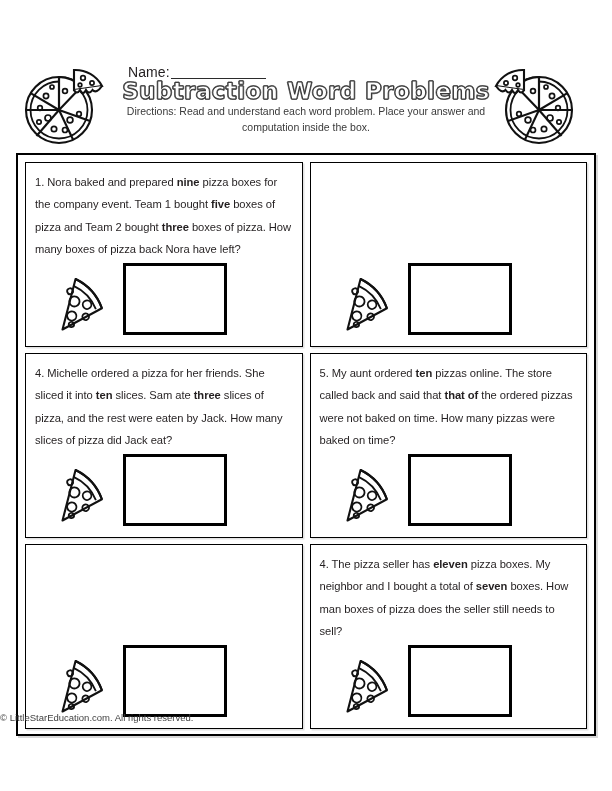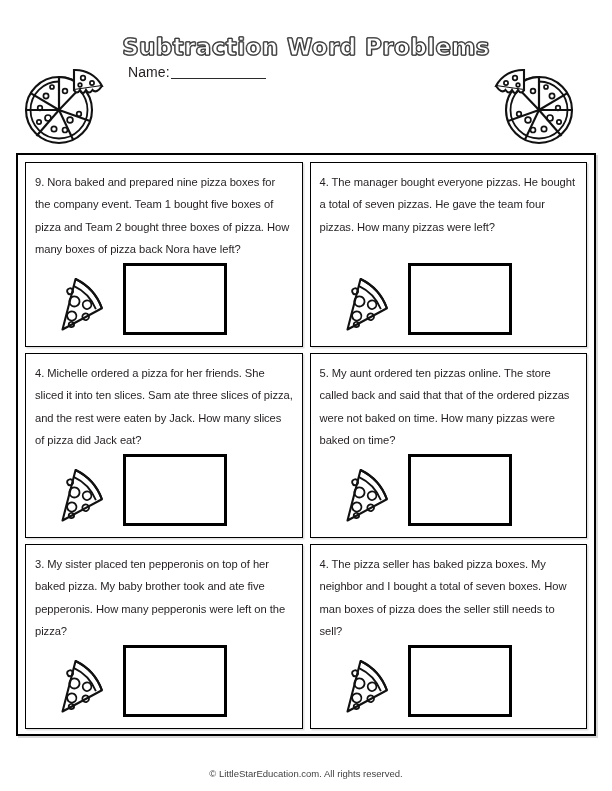--- a/index.html
+++ b/index.html
@@ -39,20 +39,21 @@
     letter-spacing: 0.4px;
     color: #ffffff;
     -webkit-text-stroke: 1.1px #3b3b3b;
     text-shadow:
        1px 0 0 #6f6f6f, -1px 0 0 #6f6f6f,
        0 1px 0 #6f6f6f, 0 -1px 0 #6f6f6f;
     font-family: "DejaVu Sans", sans-serif;
   }
   #title-inner {
     display: inline-block;
+    margin-top: 44px;
   }
 
   .name-date-row {
     position: absolute;
     top: 64px;
     left: 128px;
     width: 360px;
     height: 22px;
   }
   .field {
@@ -127,21 +128,21 @@
   .problem-text {
     position: absolute;
     left: 9px;
     top: 8px;
     right: 8px;
     font-size: 11.2px;
     line-height: 22.3px;
     color: #231f20;
     letter-spacing: -0.05px;
   }
-  .problem-text b { font-weight: normal; }
+  .problem-text b { font-weight: bold; }
 
   .answer-row {
     position: absolute;
     left: 9px;
     bottom: 6px;
     right: 8px;
     height: 80px;
   }
   .slice-holder {
     position: absolute;
@@ -158,23 +159,23 @@
     height: 72px;
     border: 3px solid #000000;
     background: #ffffff;
     box-sizing: border-box;
   }
 
   
   #footer {
     position: absolute;
     left: 0;
-    top: 768px;
+    top: 712px;
     width: 612px;
-    text-align: center;
+    text-align: left;
     font-size: 9.5px;
     color: #3f3f3f;
   }
 
   svg { display: block; overflow: visible; }
 </style>
 </head>
 <body>
 
 <div id="page">
@@ -220,20 +221,21 @@
         </g>
       </svg>
     </div>
 
     <div class="name-date-row">
       <div class="field" id="name-field">
         <span class="field-label">Name:</span><span class="field-line"></span>
       </div>
     </div>
 
+    <div id="directions">Directions: Read and understand each word problem. Place your answer and computation inside the box.</div>
 
     <div class="header-pizza" id="header-pizza-right">
       <svg width="92" height="90" viewBox="0 0 92 90" fill="none" stroke="#111111" stroke-width="2.1">
         <g transform="translate(92,0) scale(-1,1)">
           <circle cx="41" cy="52" r="33"></circle>
           <circle cx="41" cy="52" r="28.5" stroke-width="1.8"></circle>
           <path d="M41 52 L63.5 28.5 A33 33 0 0 0 41 19 Z" fill="#ffffff" stroke="#111111" stroke-width="2.1"></path>
           <line x1="41" y1="52" x2="41" y2="19"></line>
           <line x1="41" y1="52" x2="12.6" y2="35.2"></line>
           <line x1="41" y1="52" x2="8" y2="52"></line>
@@ -258,42 +260,41 @@
             <circle cx="10" cy="21" r="1.8" stroke-width="1.7"></circle>
           </g>
         </g>
       </svg>
     </div>
   </div>
 
   <div id="worksheet-frame">
     <div id="problem-grid">
         <div class="problem-cell">
-          <div class="problem-text"><span>9. Nora baked and prepared </span><b>nine</b><span> pizza boxes for the company event. Team 1 bought </span><b>five</b><span> boxes of pizza and Team 2 bought </span><b>three</b><span> boxes of pizza. How many boxes of pizza back Nora have left?</span></div>
-          <div class="answer-row">
-            <div class="slice-holder">
-  <svg width="66" height="66" viewBox="0 0 66 66" fill="none" stroke="#111111" stroke-width="1.9" stroke-linejoin="round">
-    <g transform="rotate(-18 33 33)">
-      <path d="M12 54 L40 10 A52 52 0 0 1 56 46 Z" fill="#ffffff" stroke="#111111" stroke-width="2.1"></path>
-      <path d="M40 10 A52 52 0 0 1 56 46" fill="none" stroke="#111111" stroke-width="2.1"></path>
-      <path d="M36 16 A44 44 0 0 1 50 45" fill="none" stroke="#111111" stroke-width="1.8"></path>
-      <circle cx="32" cy="31" r="5.1" stroke-width="1.8"></circle>
-      <circle cx="43" cy="38" r="4.3" stroke-width="1.8"></circle>
-      <circle cx="25" cy="44" r="4.6" stroke-width="1.8"></circle>
-      <circle cx="38" cy="49" r="3.3" stroke-width="1.8"></circle>
-      <circle cx="22" cy="52" r="2.6" stroke-width="1.8"></circle>
-      <circle cx="31" cy="20" r="2.9" stroke-width="1.8"></circle>
-    </g>
-  </svg>
-</div>
-            <div class="answer-box"></div>
-          </div>
-        </div>
-        <div class="problem-cell">
-          <div class="problem-text"><span>4. The manager bought everyone pizzas. He bought a total of seven pizzas. He gave the team four pizzas. How many pizzas were left?</span></div>
+          <div class="problem-text"><span>1. Nora baked and prepared </span><b>nine</b><span> pizza boxes for the company event. Team 1 bought </span><b>five</b><span> boxes of pizza and Team 2 bought </span><b>three</b><span> boxes of pizza. How many boxes of pizza back Nora have left?</span></div>
+          <div class="answer-row">
+            <div class="slice-holder">
+  <svg width="66" height="66" viewBox="0 0 66 66" fill="none" stroke="#111111" stroke-width="1.9" stroke-linejoin="round">
+    <g transform="rotate(-18 33 33)">
+      <path d="M12 54 L40 10 A52 52 0 0 1 56 46 Z" fill="#ffffff" stroke="#111111" stroke-width="2.1"></path>
+      <path d="M40 10 A52 52 0 0 1 56 46" fill="none" stroke="#111111" stroke-width="2.1"></path>
+      <path d="M36 16 A44 44 0 0 1 50 45" fill="none" stroke="#111111" stroke-width="1.8"></path>
+      <circle cx="32" cy="31" r="5.1" stroke-width="1.8"></circle>
+      <circle cx="43" cy="38" r="4.3" stroke-width="1.8"></circle>
+      <circle cx="25" cy="44" r="4.6" stroke-width="1.8"></circle>
+      <circle cx="38" cy="49" r="3.3" stroke-width="1.8"></circle>
+      <circle cx="22" cy="52" r="2.6" stroke-width="1.8"></circle>
+      <circle cx="31" cy="20" r="2.9" stroke-width="1.8"></circle>
+    </g>
+  </svg>
+</div>
+            <div class="answer-box"></div>
+          </div>
+        </div>
+        <div class="problem-cell">
           <div class="answer-row">
             <div class="slice-holder">
   <svg width="66" height="66" viewBox="0 0 66 66" fill="none" stroke="#111111" stroke-width="1.9" stroke-linejoin="round">
     <g transform="rotate(-18 33 33)">
       <path d="M12 54 L40 10 A52 52 0 0 1 56 46 Z" fill="#ffffff" stroke="#111111" stroke-width="2.1"></path>
       <path d="M40 10 A52 52 0 0 1 56 46" fill="none" stroke="#111111" stroke-width="2.1"></path>
       <path d="M36 16 A44 44 0 0 1 50 45" fill="none" stroke="#111111" stroke-width="1.8"></path>
       <circle cx="32" cy="31" r="5.1" stroke-width="1.8"></circle>
       <circle cx="43" cy="38" r="4.3" stroke-width="1.8"></circle>
       <circle cx="25" cy="44" r="4.6" stroke-width="1.8"></circle>
@@ -342,42 +343,41 @@
       <circle cx="38" cy="49" r="3.3" stroke-width="1.8"></circle>
       <circle cx="22" cy="52" r="2.6" stroke-width="1.8"></circle>
       <circle cx="31" cy="20" r="2.9" stroke-width="1.8"></circle>
     </g>
   </svg>
 </div>
             <div class="answer-box"></div>
           </div>
         </div>
         <div class="problem-cell">
-          <div class="problem-text"><span>3. My sister placed </span><b>ten</b><span> pepperonis on top of her baked pizza. My baby brother took and ate </span><b>five</b><span> pepperonis. How many pepperonis were left on the pizza?</span></div>
-          <div class="answer-row">
-            <div class="slice-holder">
-  <svg width="66" height="66" viewBox="0 0 66 66" fill="none" stroke="#111111" stroke-width="1.9" stroke-linejoin="round">
-    <g transform="rotate(-18 33 33)">
-      <path d="M12 54 L40 10 A52 52 0 0 1 56 46 Z" fill="#ffffff" stroke="#111111" stroke-width="2.1"></path>
-      <path d="M40 10 A52 52 0 0 1 56 46" fill="none" stroke="#111111" stroke-width="2.1"></path>
-      <path d="M36 16 A44 44 0 0 1 50 45" fill="none" stroke="#111111" stroke-width="1.8"></path>
-      <circle cx="32" cy="31" r="5.1" stroke-width="1.8"></circle>
-      <circle cx="43" cy="38" r="4.3" stroke-width="1.8"></circle>
-      <circle cx="25" cy="44" r="4.6" stroke-width="1.8"></circle>
-      <circle cx="38" cy="49" r="3.3" stroke-width="1.8"></circle>
-      <circle cx="22" cy="52" r="2.6" stroke-width="1.8"></circle>
-      <circle cx="31" cy="20" r="2.9" stroke-width="1.8"></circle>
-    </g>
-  </svg>
-</div>
-            <div class="answer-box"></div>
-          </div>
-        </div>
-        <div class="problem-cell">
-          <div class="problem-text"><span>4. The pizza seller has </span><b>baked</b><span> pizza boxes. My neighbor and I bought a total of </span><b>seven</b><span> boxes. How man boxes of pizza does the seller still needs to sell?</span></div>
+          <div class="answer-row">
+            <div class="slice-holder">
+  <svg width="66" height="66" viewBox="0 0 66 66" fill="none" stroke="#111111" stroke-width="1.9" stroke-linejoin="round">
+    <g transform="rotate(-18 33 33)">
+      <path d="M12 54 L40 10 A52 52 0 0 1 56 46 Z" fill="#ffffff" stroke="#111111" stroke-width="2.1"></path>
+      <path d="M40 10 A52 52 0 0 1 56 46" fill="none" stroke="#111111" stroke-width="2.1"></path>
+      <path d="M36 16 A44 44 0 0 1 50 45" fill="none" stroke="#111111" stroke-width="1.8"></path>
+      <circle cx="32" cy="31" r="5.1" stroke-width="1.8"></circle>
+      <circle cx="43" cy="38" r="4.3" stroke-width="1.8"></circle>
+      <circle cx="25" cy="44" r="4.6" stroke-width="1.8"></circle>
+      <circle cx="38" cy="49" r="3.3" stroke-width="1.8"></circle>
+      <circle cx="22" cy="52" r="2.6" stroke-width="1.8"></circle>
+      <circle cx="31" cy="20" r="2.9" stroke-width="1.8"></circle>
+    </g>
+  </svg>
+</div>
+            <div class="answer-box"></div>
+          </div>
+        </div>
+        <div class="problem-cell">
+          <div class="problem-text"><span>4. The pizza seller has </span><b>eleven</b><span> pizza boxes. My neighbor and I bought a total of </span><b>seven</b><span> boxes. How man boxes of pizza does the seller still needs to sell?</span></div>
           <div class="answer-row">
             <div class="slice-holder">
   <svg width="66" height="66" viewBox="0 0 66 66" fill="none" stroke="#111111" stroke-width="1.9" stroke-linejoin="round">
     <g transform="rotate(-18 33 33)">
       <path d="M12 54 L40 10 A52 52 0 0 1 56 46 Z" fill="#ffffff" stroke="#111111" stroke-width="2.1"></path>
       <path d="M40 10 A52 52 0 0 1 56 46" fill="none" stroke="#111111" stroke-width="2.1"></path>
       <path d="M36 16 A44 44 0 0 1 50 45" fill="none" stroke="#111111" stroke-width="1.8"></path>
       <circle cx="32" cy="31" r="5.1" stroke-width="1.8"></circle>
       <circle cx="43" cy="38" r="4.3" stroke-width="1.8"></circle>
       <circle cx="25" cy="44" r="4.6" stroke-width="1.8"></circle>

